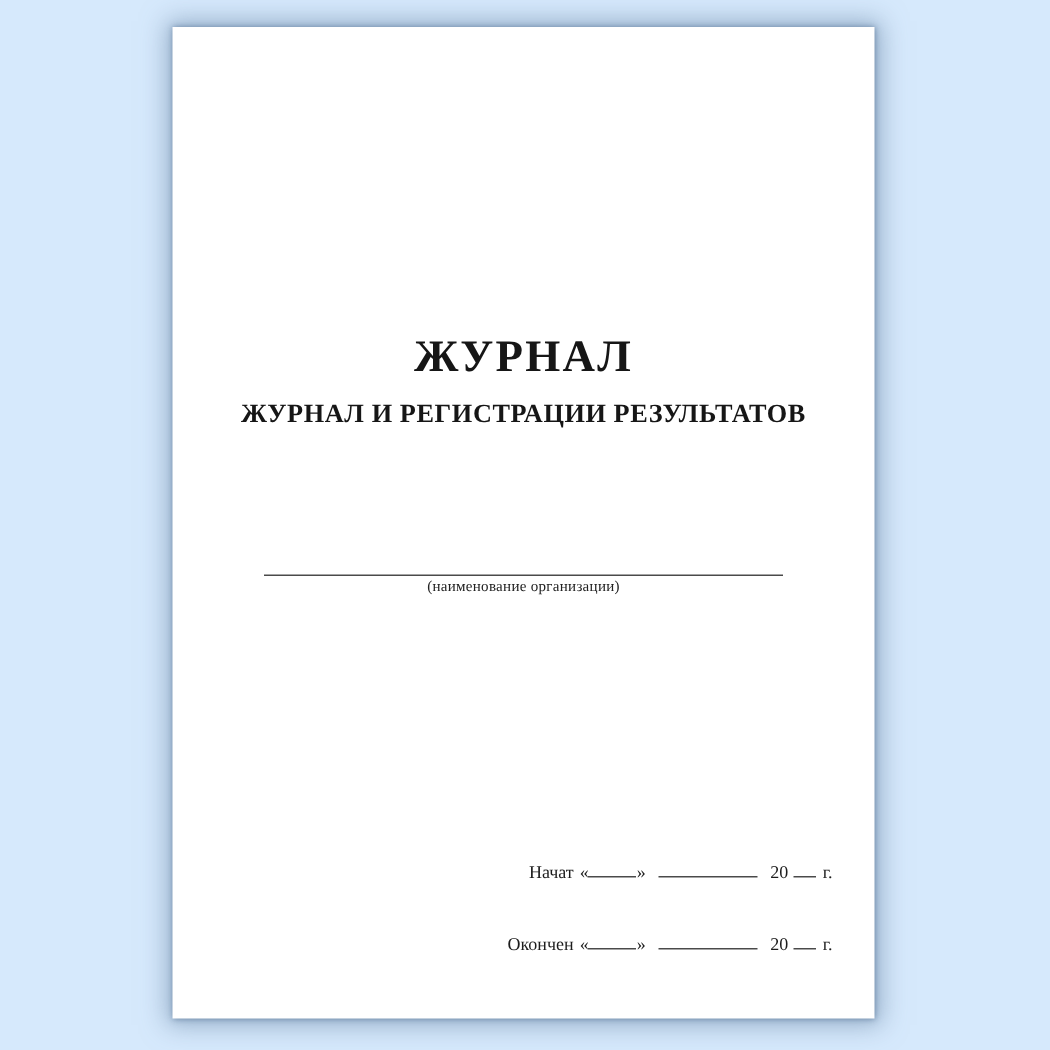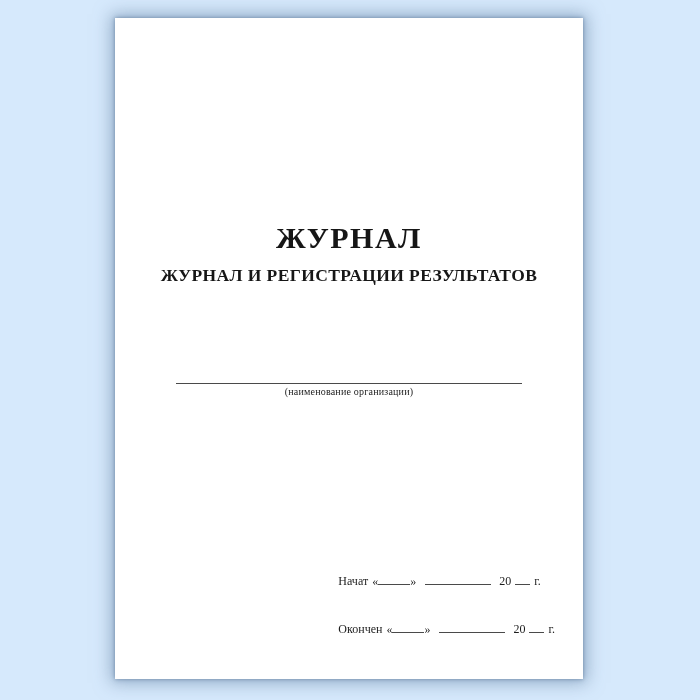--- a/index.html
+++ b/index.html
@@ -69,20 +69,21 @@
     letter-spacing: 0.2px;
   }
   .dates-block {
     position: absolute;
     top: 556px;
     right: 28px;
     text-align: right;
   }
   .date-row {
     display: flex;
+    justify-content: flex-end;
     align-items: baseline;
     font-size: 12px;
     line-height: 14px;
     color: #1c1c1c;
     white-space: nowrap;
   }
   .date-row + .date-row { margin-top: 34px; }
   .blank {
     display: inline-block;
     border-bottom: 1px solid var(--line);

